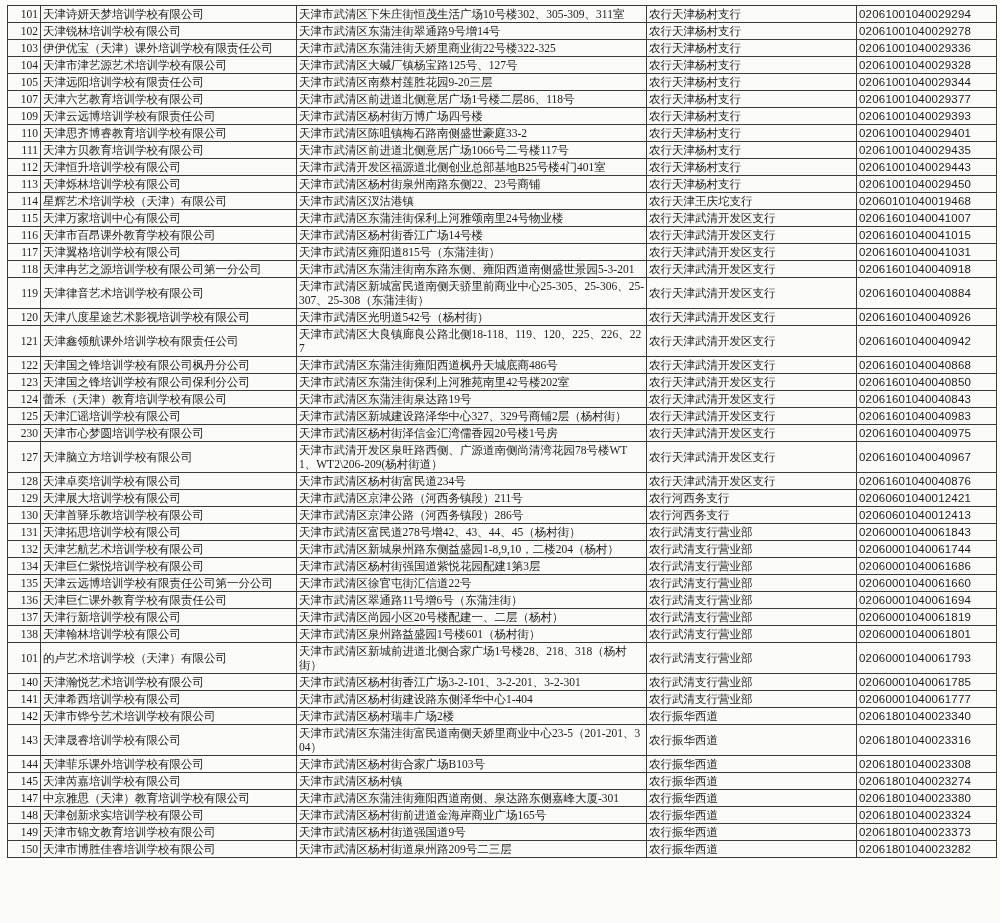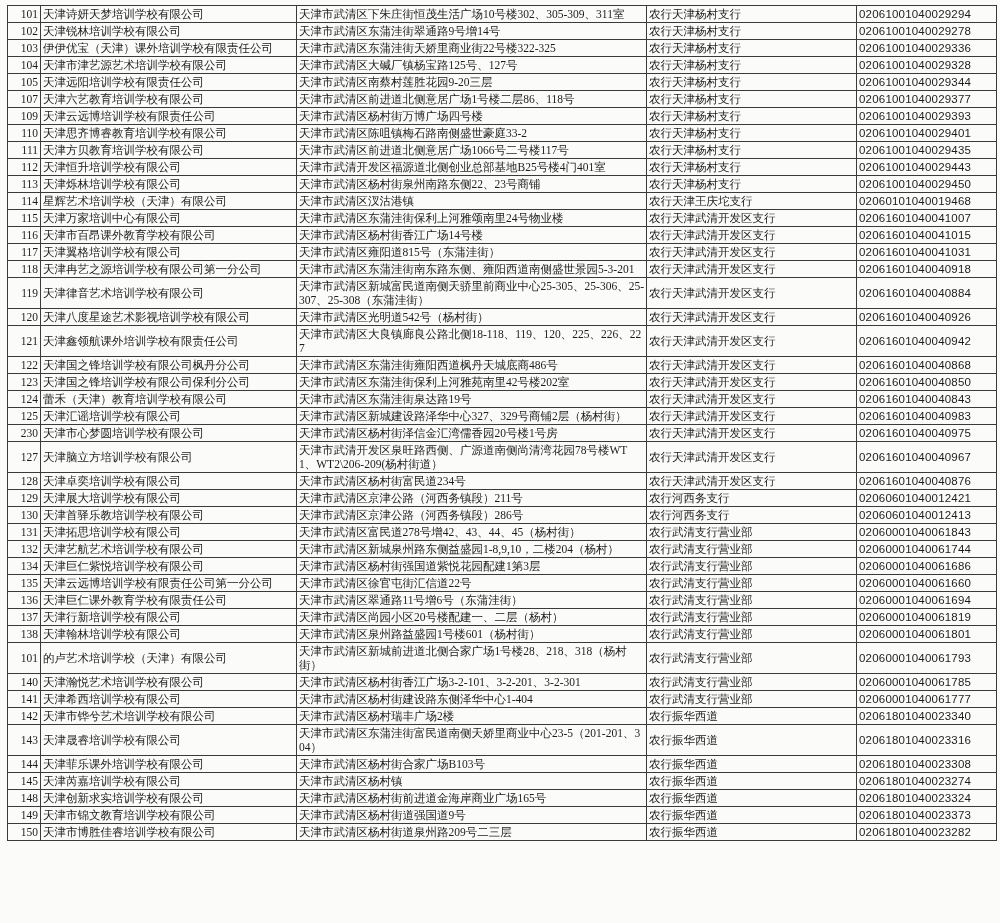--- a/index.html
+++ b/index.html
@@ -397,20 +397,27 @@
 
   <tr>
     <td class="c-num">145</td>
     <td class="c-name">天津芮嘉培训学校有限公司</td>
     <td class="c-addr">天津市武清区杨村镇</td>
     <td class="c-bank">农行振华西道</td>
     <td class="c-acct">02061801040023274</td>
   </tr>
 
 
+  <tr>
+    <td class="c-num">147</td>
+    <td class="c-name">中京雅思（天津）教育培训学校有限公司</td>
+    <td class="c-addr">天津市武清区东蒲洼街雍阳西道南侧、泉达路东侧嘉峰大厦-301</td>
+    <td class="c-bank">农行振华西道</td>
+    <td class="c-acct">02061801040023380</td>
+  </tr>
 
   <tr>
     <td class="c-num">148</td>
     <td class="c-name">天津创新求实培训学校有限公司</td>
     <td class="c-addr">天津市武清区杨村街前进道金海岸商业广场165号</td>
     <td class="c-bank">农行振华西道</td>
     <td class="c-acct">02061801040023324</td>
   </tr>
 
   <tr>

